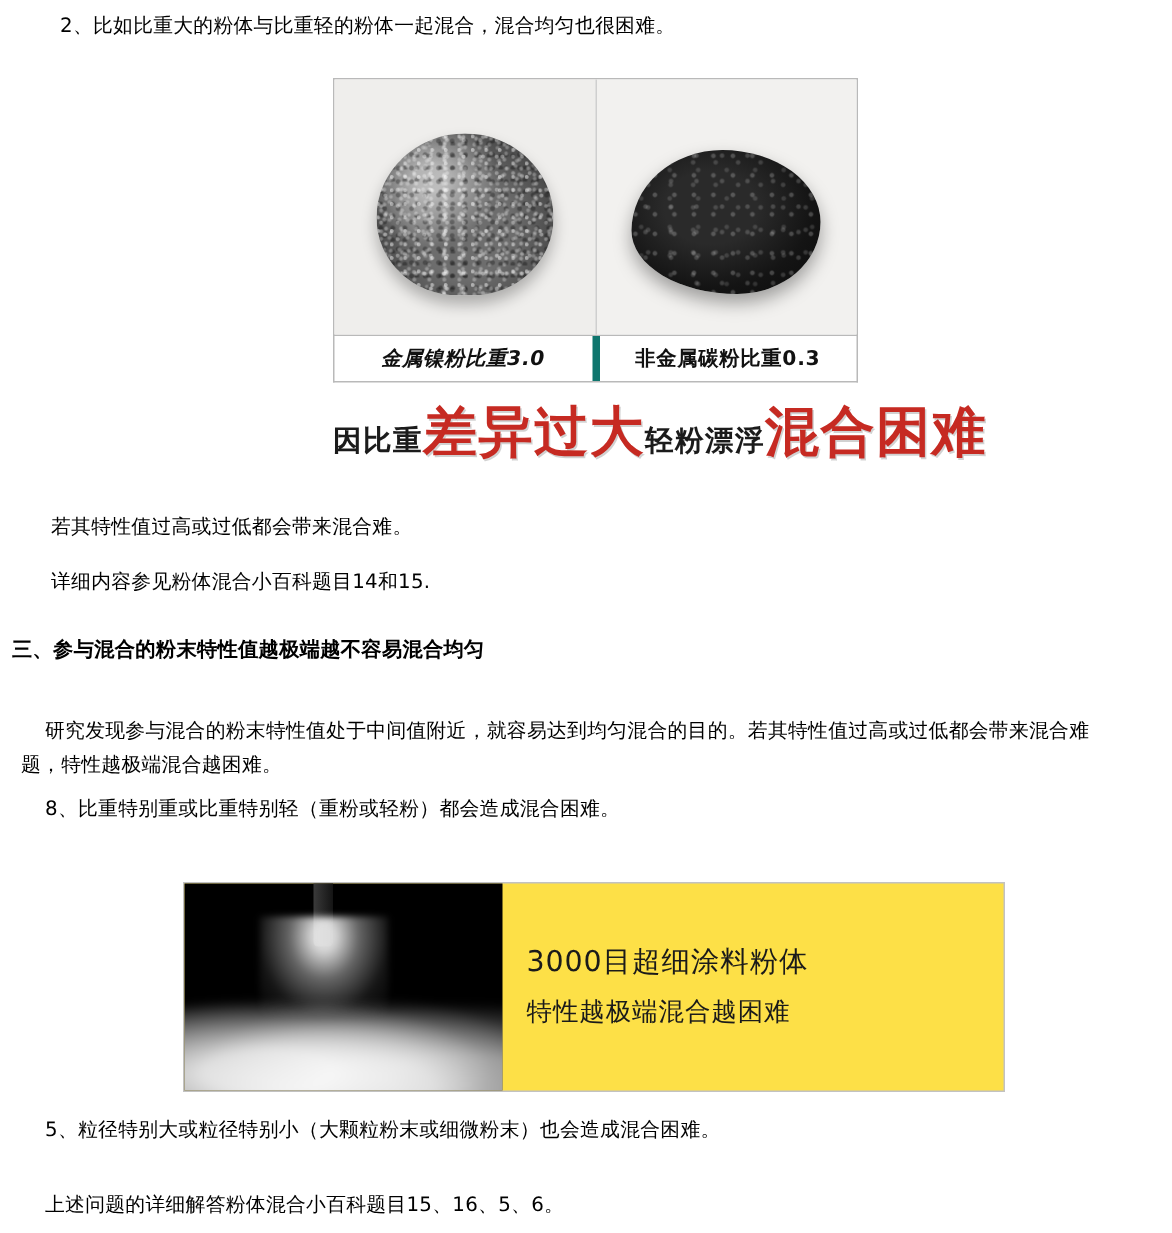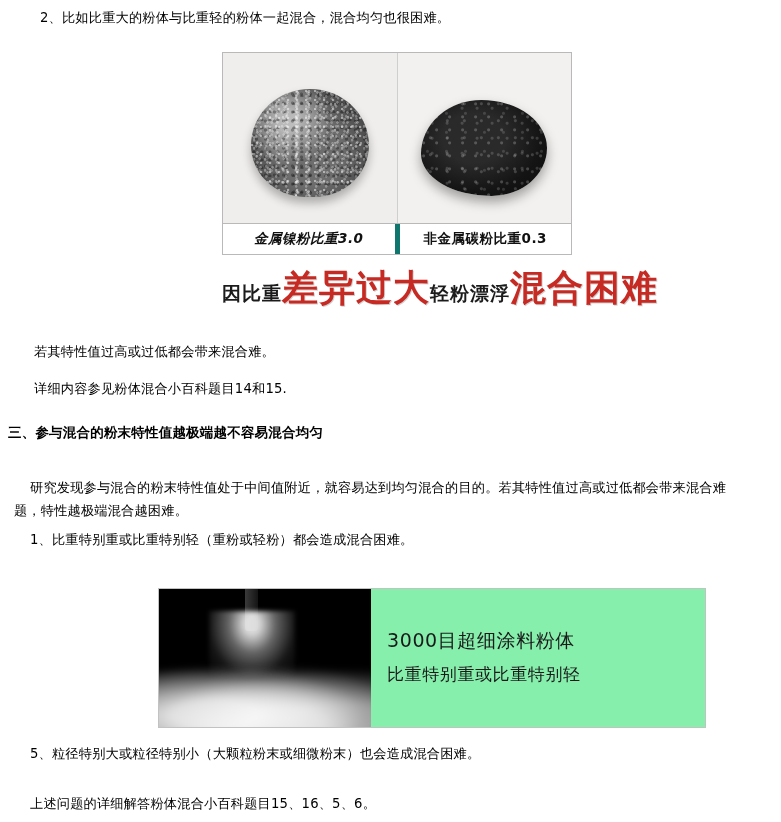--- a/index.html
+++ b/index.html
@@ -174,22 +174,21 @@
   
   .fig2 {
     position: absolute;
     left: 122px;
     top: 588px;
     width: 548px;
     height: 140px;
     border: 1px solid #c2c2c2;
     box-sizing: border-box;
     display: flex;
-    background: #86efac;
-    margin-left: 36px;
+    background: #fde047;
   }
   .fig2-photo {
     width: 212px;
     height: 100%;
     position: relative;
     overflow: hidden;
     background: #000000;
   }
   .fig2-photo .nozzle {
     position: absolute;
@@ -294,30 +293,30 @@
     </div>
   </div>
 
   <div class="para" style="left:34px; top:342px;">若其特性值过高或过低都会带来混合难。</div>
   <div class="para" style="left:34px; top:366px;margin-top:13px;">详细内容参见粉体混合小百科题目14和15.</div>
 
   <div class="heading" style="left:8px; top:424px;">三、参与混合的粉末特性值越极端越不容易混合均匀</div>
 
   <div class="para" style="left:30px; top:478px;text-align:center;">研究发现参与混合的粉末特性值处于中间值附近，就容易达到均匀混合的目的。若其特性值过高或过低都会带来混合难</div>
   <div class="para" style="left:14px; top:501px;">题，特性越极端混合越困难。</div>
-  <div class="para" style="left:30px; top:530px;">1、比重特别重或比重特别轻（重粉或轻粉）都会造成混合困难。</div>
+  <div class="para" style="left:30px; top:530px;">8、比重特别重或比重特别轻（重粉或轻粉）都会造成混合困难。</div>
 
   <div class="fig2">
     <div class="fig2-photo">
       <div class="nozzle"></div>
       <div class="plume"></div>
       <div class="cloud"></div>
     </div>
     <div class="fig2-text">
       <div class="fig2-line1">3000目超细涂料粉体</div>
-      <div class="fig2-line2">比重特别重或比重特别轻</div>
+      <div class="fig2-line2">特性越极端混合越困难</div>
     </div>
   </div>
 
   <div class="para" style="left:30px; top:744px;">5、粒径特别大或粒径特别小（大颗粒粉末或细微粉末）也会造成混合困难。</div>
   <div class="para" style="left:30px; top:794px;">上述问题的详细解答粉体混合小百科题目15、16、5、6。</div>
 
 </div>
 
 </body></html>

